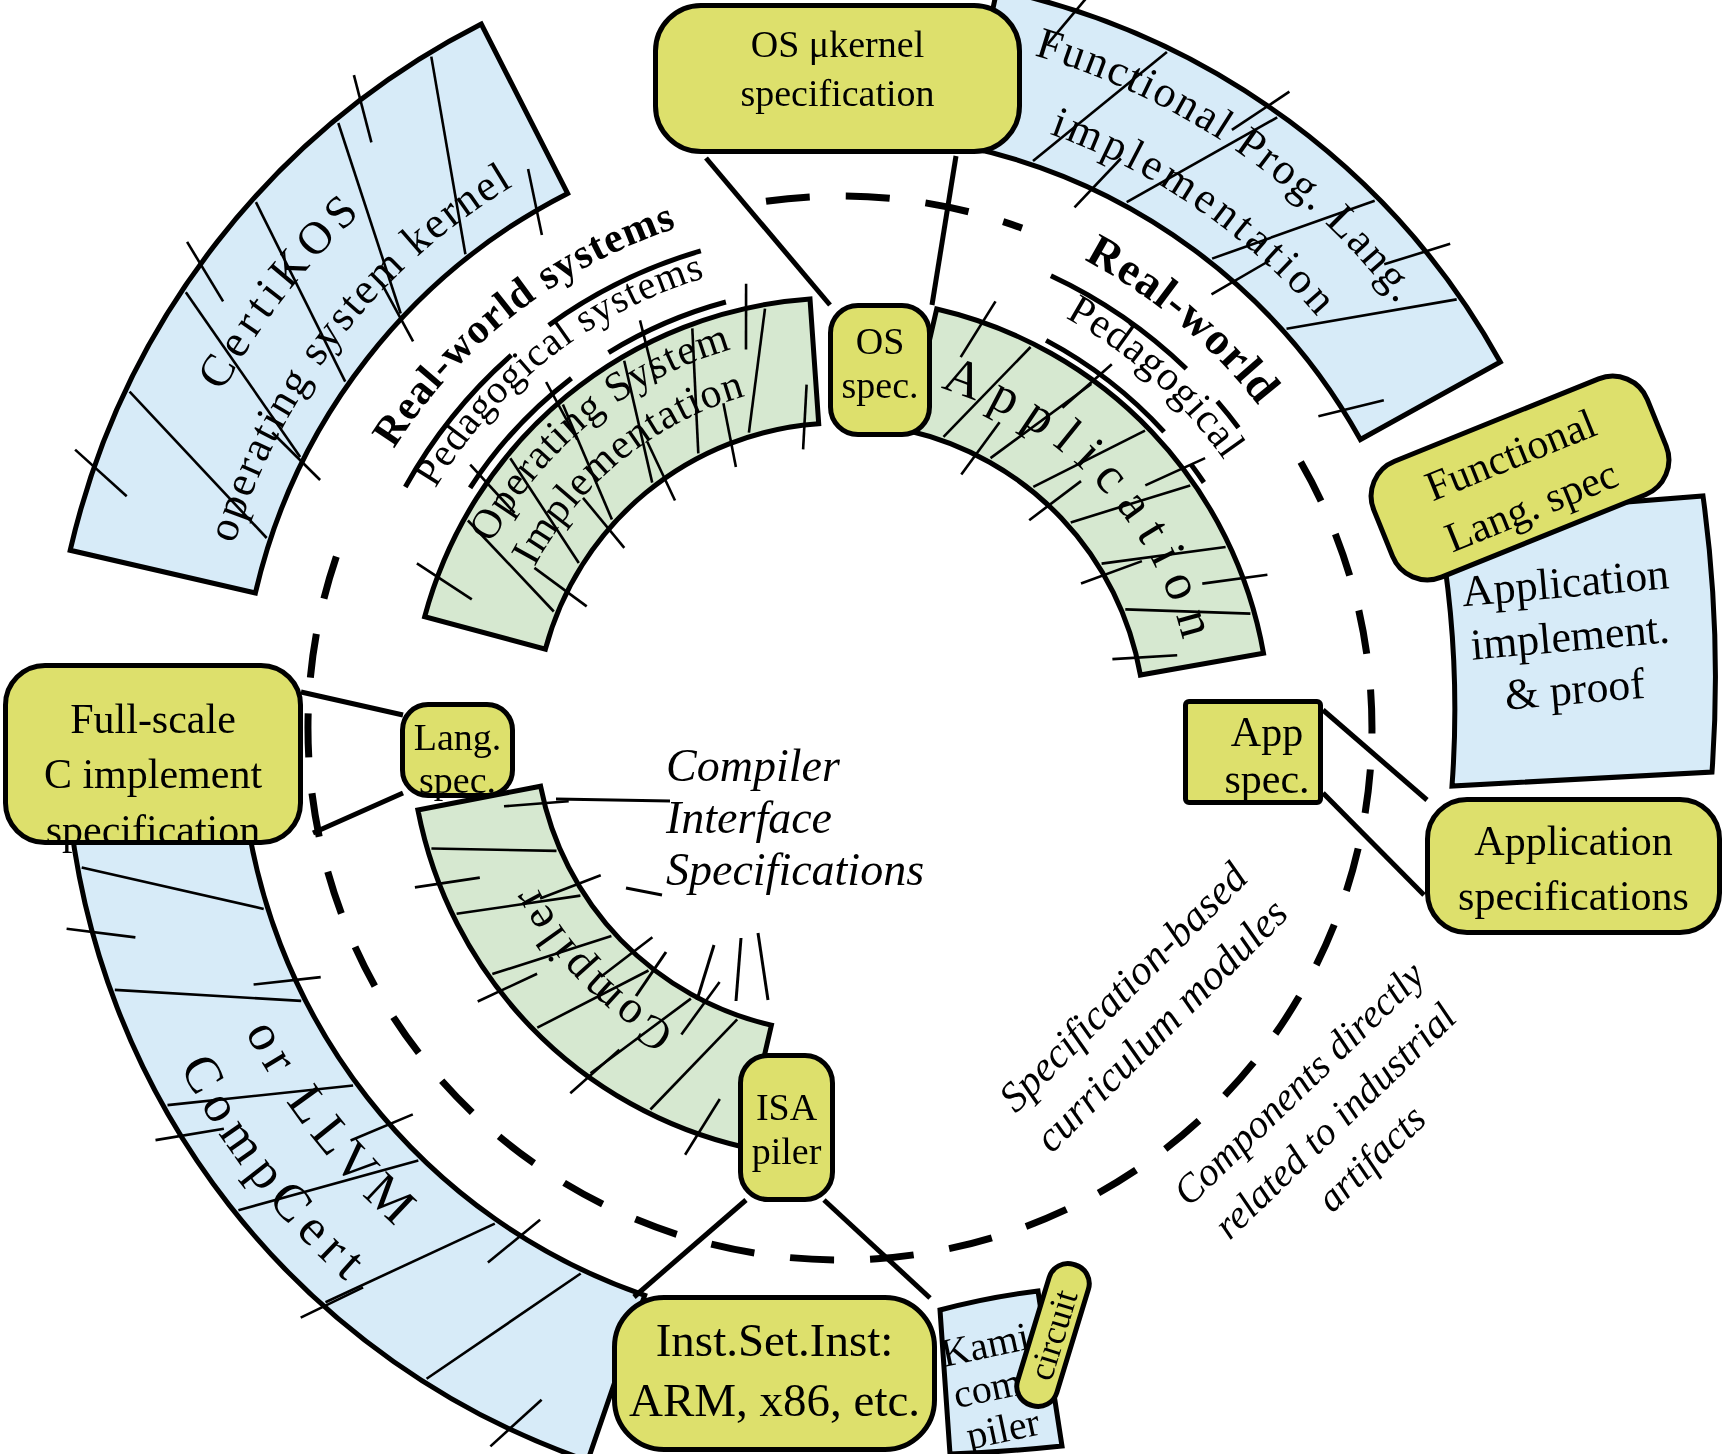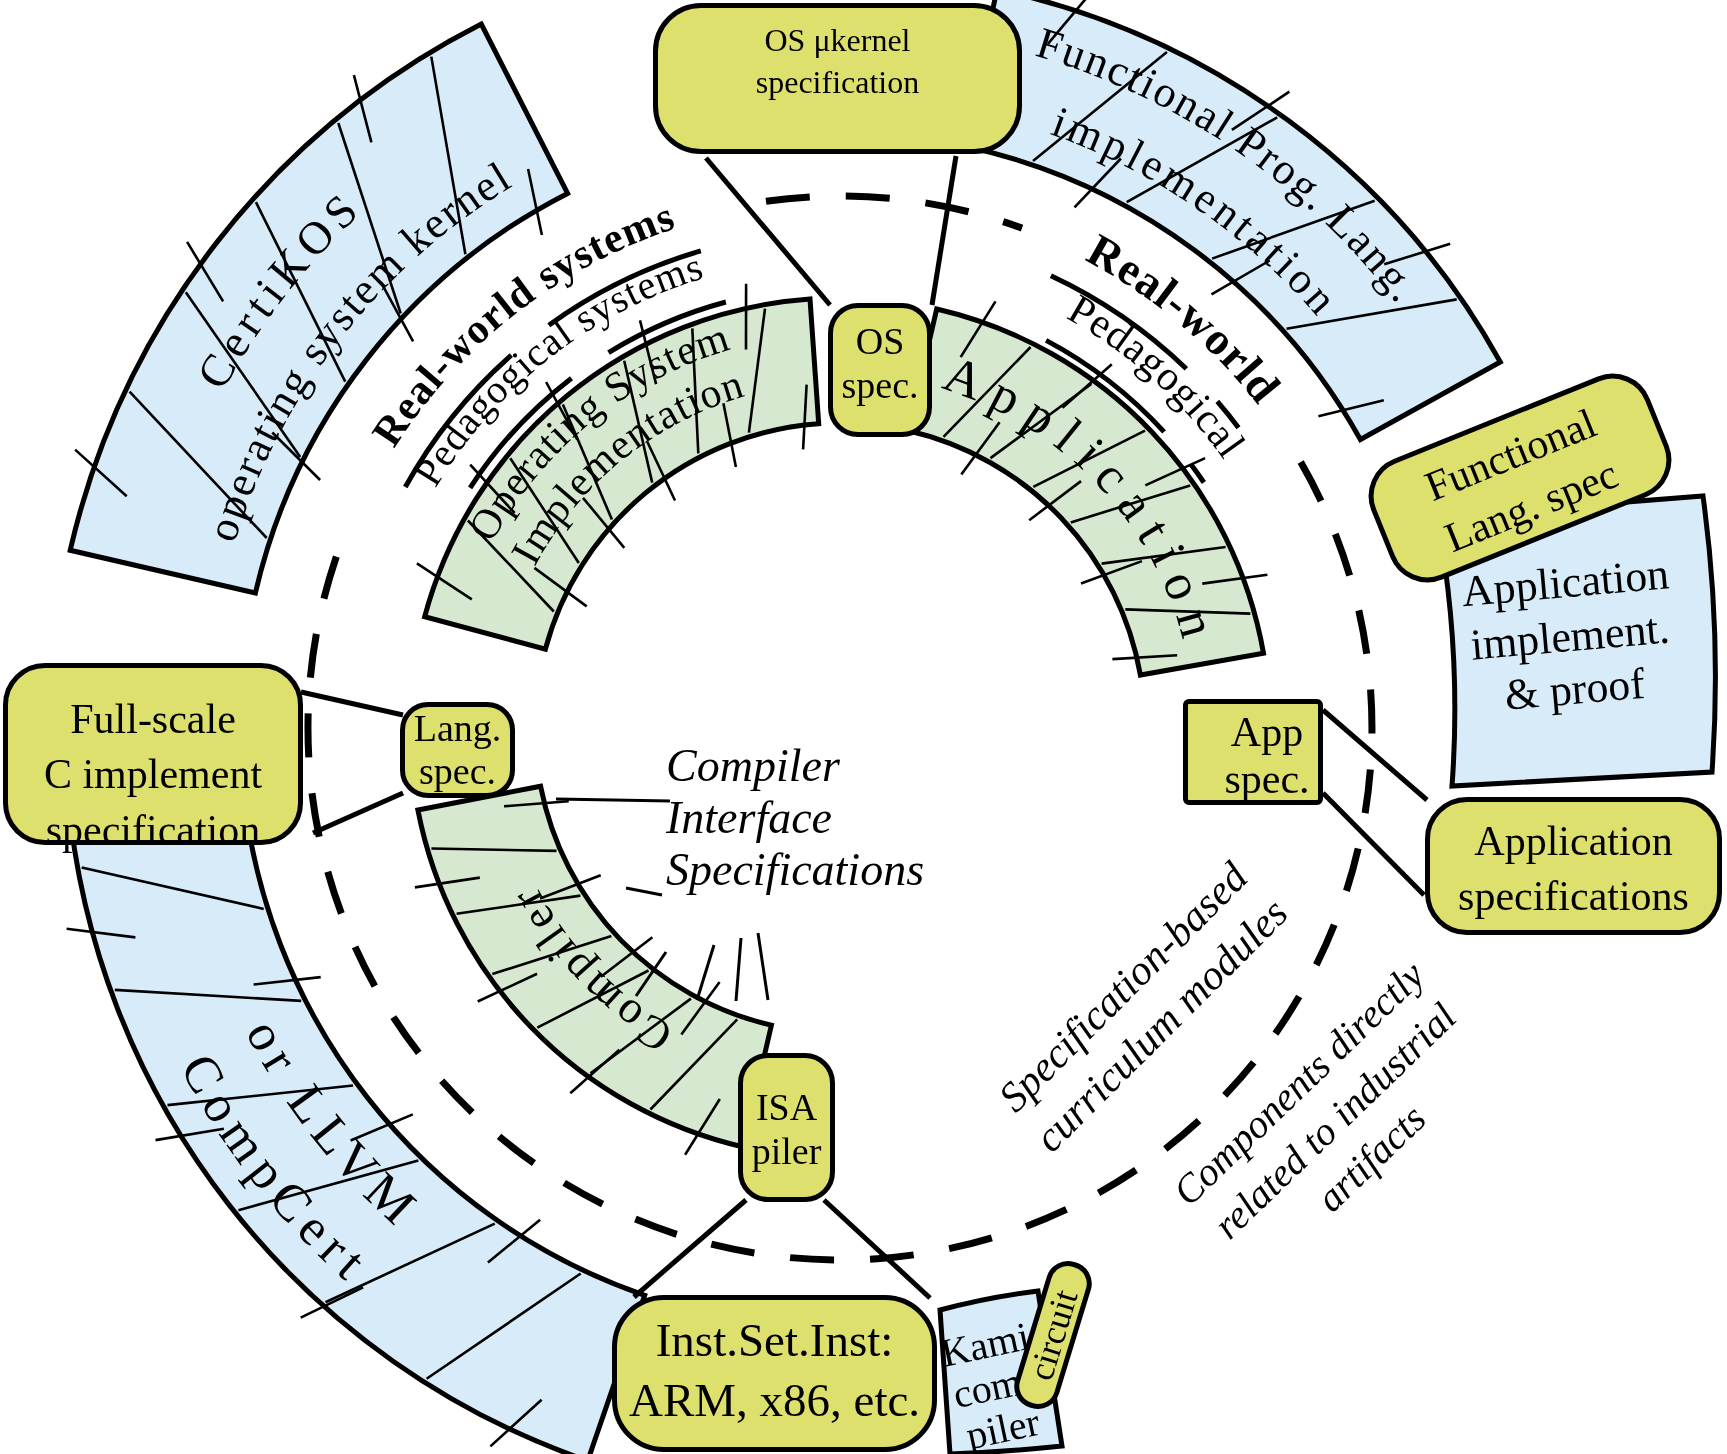--- a/index.html
+++ b/index.html
@@ -208,21 +208,21 @@
         <textPath href="#tp-rws1" startOffset="50%">Real-world systems</textPath></text>
       <text class="ctext" font-size="40" letter-spacing="1" text-anchor="middle">
         <textPath href="#tp-rws2" startOffset="50%">Pedagogical systems</textPath></text>
       <text class="ctext b" font-size="46" letter-spacing="1" text-anchor="middle">
         <textPath href="#tp-rw1" startOffset="50%">Real-world</textPath></text>
       <text class="ctext" font-size="42" letter-spacing="1" text-anchor="middle">
         <textPath href="#tp-rw2" startOffset="50%">Pedagogical</textPath></text>
     </g>
   </svg>
 
-  <div class="abox" style="left:653px;top:3px;width:369px;height:151px;border-radius:48px;font-size:32px;padding-top:12px;">
+  <div class="abox" style="left:653px;top:3px;width:369px;height:151px;border-radius:48px;font-size:38px;padding-top:12px;">
     <div>OS μkernel</div>
     <div>specification</div>
   </div>
 
   <div class="abox" style="left:1370px;top:413px;width:300px;height:130px;border-radius:40px;font-size:42px;padding-top:8px;transform:rotate(-22deg);">
     <div>Functional</div>
     <div>Lang. spec</div>
   </div>
 
   <div class="txt" style="left:1445px;top:556px;width:250px;font-size:44px;transform:rotate(-5deg);">
@@ -255,21 +255,21 @@
 
   <div class="abox" style="left:977px;top:1312px;width:152px;height:46px;border-radius:22px;font-size:36px;line-height:36px;transform:rotate(-73deg);">
     <div>circuit</div>
   </div>
 
   <div class="abox" style="left:828px;top:303px;width:104px;height:134px;border-radius:30px;font-size:38px;padding-top:12px;line-height:1.15;">
     <div>OS</div>
     <div>spec.</div>
   </div>
 
-  <div class="abox" style="left:400px;top:702px;width:115px;height:96px;border-radius:28px;font-size:38px;padding-top:0;line-height:1.12;">
+  <div class="abox" style="left:400px;top:702px;width:115px;height:96px;border-radius:28px;font-size:38px;padding-top:9px;line-height:1.12;">
     <div>Lang.</div>
     <div>spec.</div>
   </div>
 
   <div class="abox" style="left:1183px;top:699px;width:140px;height:106px;border-radius:6px;font-size:42px;padding-top:5px;line-height:1.12;padding-left:28px;">
     <div>App</div>
     <div>spec.</div>
   </div>
 
   <div class="abox" style="left:738px;top:1053px;width:97px;height:149px;border-radius:30px;font-size:38px;padding-top:28px;line-height:1.15;">

